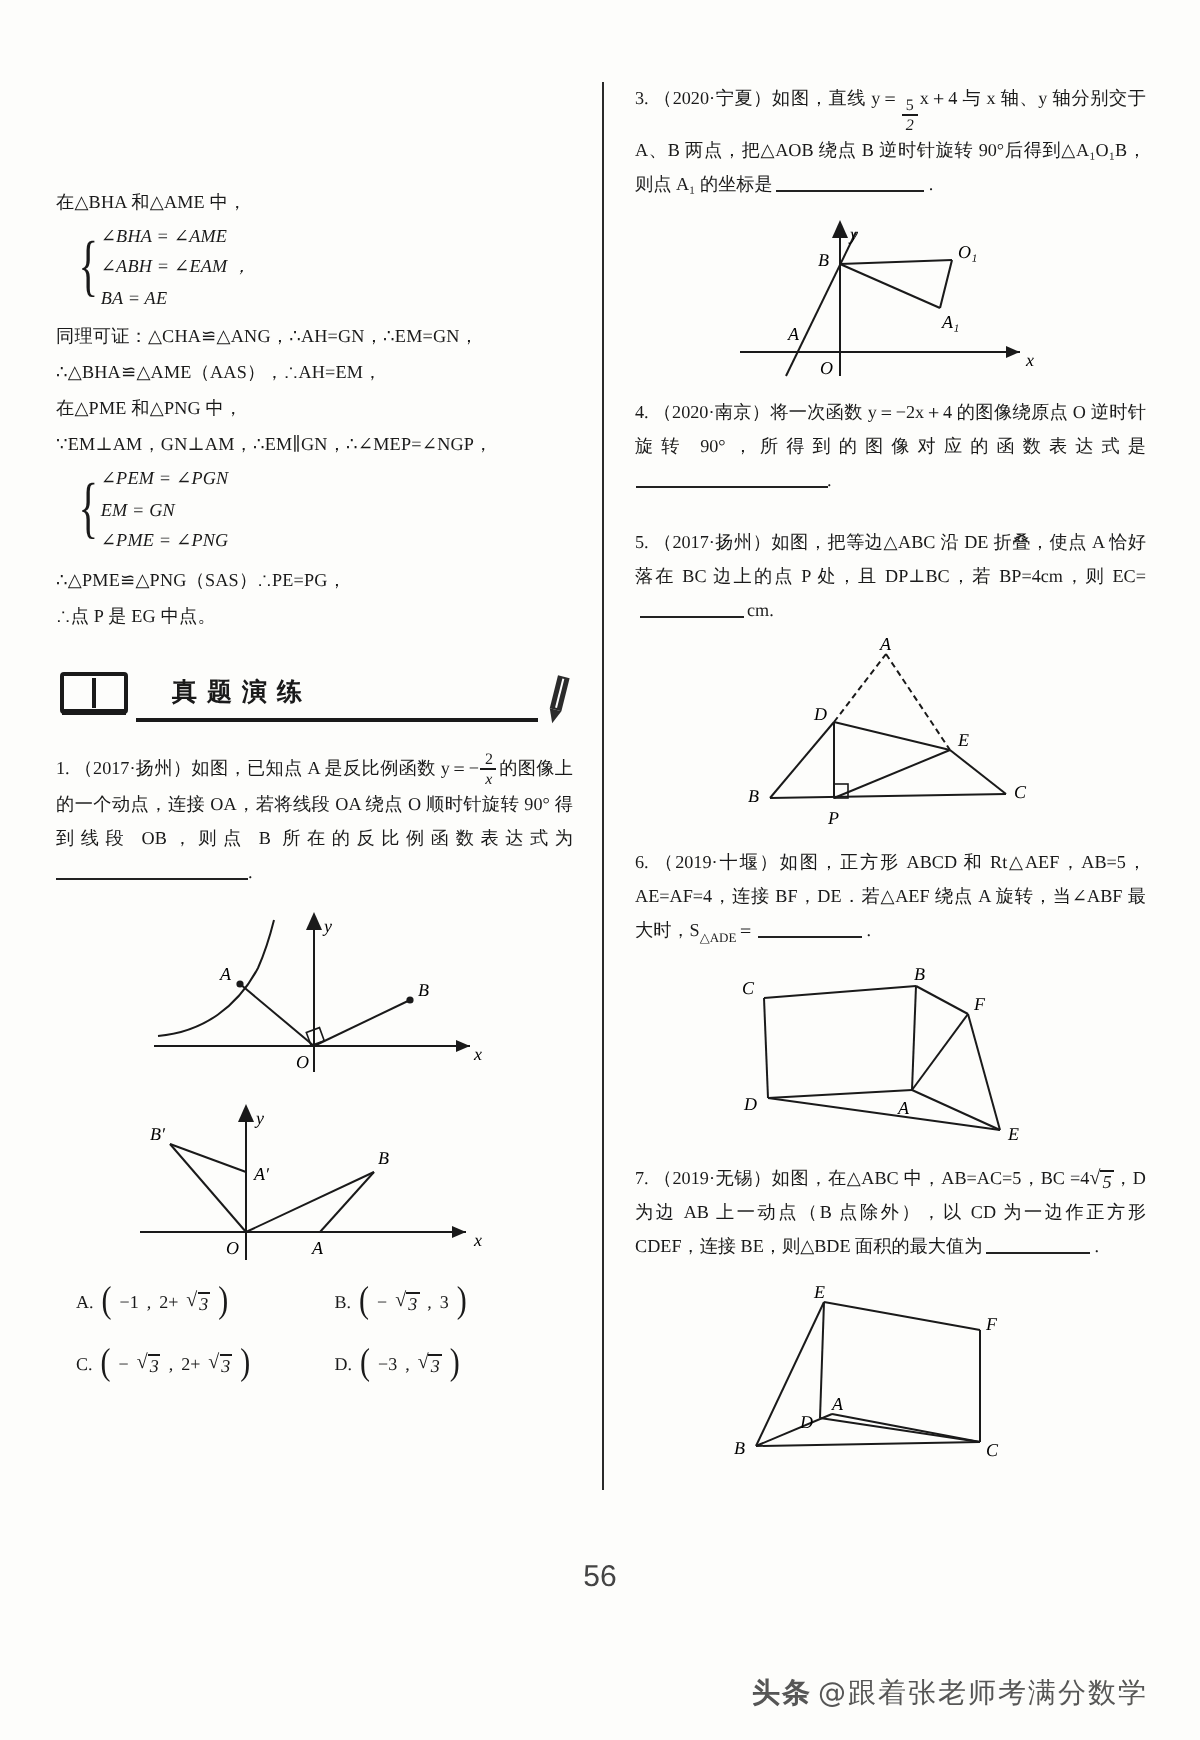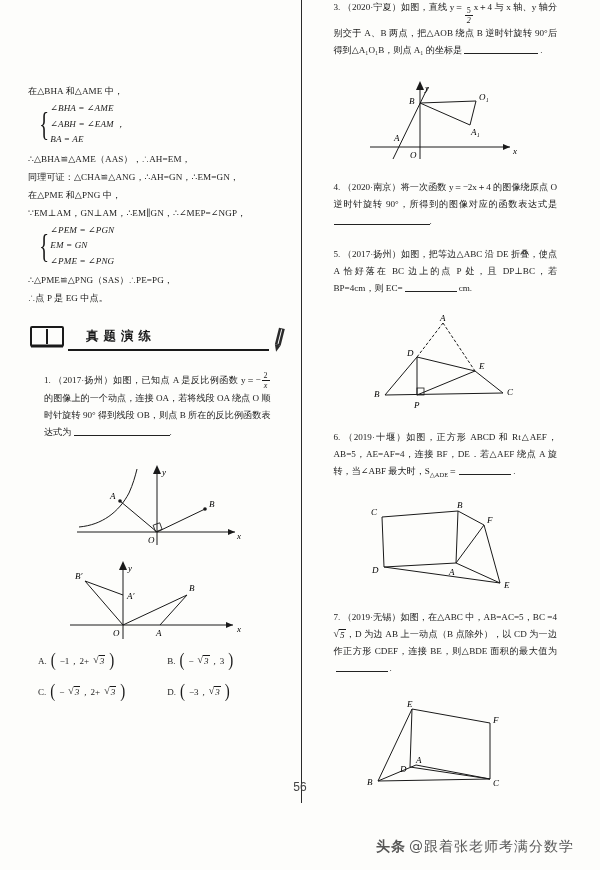--- a/index.html
+++ b/index.html
@@ -80,21 +80,21 @@
     height:2px;background:#1a1a1a;
   }
   .pencil-icon{position:absolute;right:2px;top:2px;}
 
   
   .q{margin:0 0 4px 0;}
   .q .qtext{
     font-size:9.1px;
     line-height:17px;
     text-align:justify;
-    margin:16px;
+    margin:0;
   }
   .blank{
     display:inline-block;
     border-bottom:1px solid #222;
     width:52px;height:9px;
     margin:0 2px -1px 2px;
   }
   .blank.long{width:74px;}
   .blank-line{
     display:inline-block;
@@ -129,21 +129,21 @@
   .paren{font-size:15px;line-height:1;transform:scaleY(1.25);display:inline-block;}
   .rad{display:inline-flex;align-items:flex-start;}
   .rad .sign{font-size:10px;line-height:10px;}
   .rad .radicand{border-top:1px solid #1a1a1a;padding:0 1px;font-style:italic;line-height:10px;}
 
   
   .page-num{
     position:absolute;
     left:0;right:0;top:780px;
     text-align:center;
-    font-size:12px;
+    font-size:15px;
     color:#444;
     font-family:"Liberation Sans",sans-serif;
   }
   .watermark{
     position:absolute;
     right:26px;bottom:14px;
     font-size:14px;
     color:#3a3a3a;
     font-family:"DejaVu Sans",sans-serif;
     letter-spacing:1px;
@@ -165,22 +165,22 @@
 
         <div class="brace-group">
           <div class="brace">{</div>
           <div class="brace-lines">
             <p class="ptext">∠BHA = ∠AME</p>
             <p class="ptext">∠ABH = ∠EAM ，</p>
             <p class="ptext">BA = AE</p>
           </div>
         </div>
 
+        <p class="ptext">同理可证：△CHA≌△ANG，∴AH=GN，∴EM=GN，</p>
         <p class="ptext">∴△BHA≌△AME（AAS），∴AH=EM，</p>
-        <p class="ptext">同理可证：△CHA≌△ANG，∴AH=GN，∴EM=GN，</p>
         <p class="ptext">在△PME 和△PNG 中，</p>
         <p class="ptext">∵EM⊥AM，GN⊥AM，∴EM∥GN，∴∠MEP=∠NGP，</p>
 
         <div class="brace-group">
           <div class="brace">{</div>
           <div class="brace-lines">
             <p class="ptext">∠PEM = ∠PGN</p>
             <p class="ptext">EM = GN</p>
             <p class="ptext">∠PME = ∠PNG</p>
           </div>

